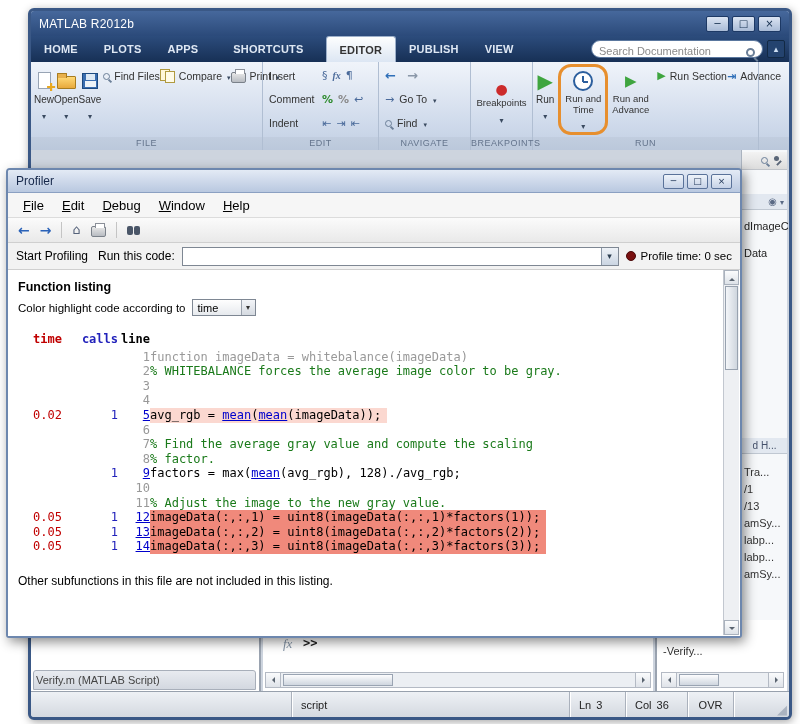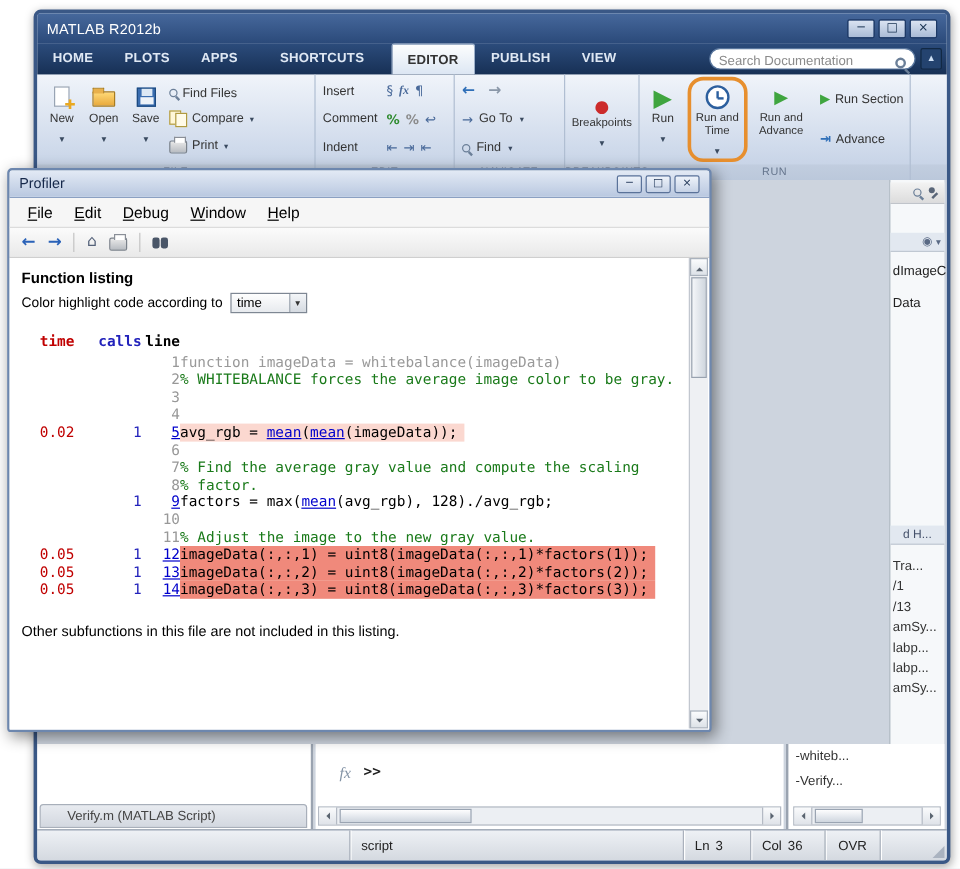--- a/index.html
+++ b/index.html
@@ -32,21 +32,21 @@
 .rbody{flex:1;display:flex;padding:2px 3px}
 .rlabel{height:13px;font-size:9px;color:#64748c;text-align:center;line-height:12px;letter-spacing:.5px;background:rgba(0,0,0,.03)}
 .bigbtn{width:35px;display:flex;flex-direction:column;align-items:center;padding-top:3px}
 .bigbtn .bicon{height:27px;display:flex;align-items:center;justify-content:center}
 .blabel{font-size:10px;color:#333;white-space:nowrap}
 .blabel2{font-size:9.5px;color:#333;line-height:10.5px;white-space:nowrap}
 .dd{height:9px}
 .dd::after{content:"▾";font-size:8px;color:#3a4a60;font-family:"DejaVu Sans",sans-serif}
 .dds{margin-left:1px}
 .dds::after{content:"▾";font-size:7px;color:#3a4a60;font-family:"DejaVu Sans",sans-serif}
-.smallcol{display:flex;flex-direction:column;justify-content:space-around;padding:3px 2px}
+.smallcol{display:flex;flex-direction:row;justify-content:space-around;padding:3px 2px}
 .smallbtn{display:flex;align-items:center;gap:4px;font-size:10.5px;color:#333;height:18px;white-space:nowrap}
 
 .ic-page{position:relative;width:13px;height:17px;background:#fff;border:1px solid #98a4b4;display:inline-block}
 .ic-page::after{content:"✚";position:absolute;right:-6px;bottom:-6px;color:#e9a820;font-size:11px;font-weight:bold;font-family:"DejaVu Sans",sans-serif}
 .ic-folder{width:19px;height:13px;background:linear-gradient(#ffd977,#e8a93c);border:1px solid #a87c20;border-radius:1px;position:relative;display:inline-block;margin-top:4px}
 .ic-folder::before{content:"";position:absolute;top:-4px;left:-1px;width:8px;height:4px;background:#e8b04c;border:1px solid #a87c20;border-bottom:none;border-radius:1px 1px 0 0}
 .ic-save{width:16px;height:16px;background:#3a6db0;border:1px solid #1d4a80;position:relative;display:inline-block}
 .ic-save::before{content:"";position:absolute;left:3px;top:0;width:9px;height:6px;background:#dce8f4}
 .ic-save::after{content:"";position:absolute;left:2px;bottom:1px;width:11px;height:6px;background:#eef3f8}
 .ic-compare{position:relative;width:15px;height:14px;display:inline-block}
@@ -91,21 +91,21 @@
 .rs-frag.f1{top:70px}
 .rs-frag.f2{top:97px}
 #right-list{position:absolute;top:314px;left:2px;right:0}
 .rs-item{font-size:11px;color:#333;line-height:17px;white-space:nowrap;overflow:hidden}
 .pin{width:10px;height:11px;position:relative;display:inline-block}
 .pin::before{content:"";position:absolute;width:5px;height:5px;background:#5a6678;border-radius:50%;left:1px;top:1px}
 .pin::after{content:"";position:absolute;width:2px;height:6px;background:#5a6678;left:5px;top:5px;transform:rotate(45deg)}
 
 .bottom-strip{position:absolute;left:0;right:0;top:470px;bottom:0}
 .editor-bottom{position:absolute;left:0;top:0;bottom:0;width:230px;background:#fff;border-right:2px solid #9aa3b0}
-.editor-status{position:absolute;left:2px;right:3px;bottom:1px;height:20px;background:linear-gradient(#e8ebf0,#d3d8e0);border:1px solid #a8afba;border-radius:3px 3px 0 0;font-size:11px;color:#444;display:flex;align-items:center;padding:0 22px;white-space:nowrap;overflow:hidden}
+.editor-status{position:absolute;left:2px;right:3px;bottom:1px;height:20px;background:linear-gradient(#e8ebf0,#d3d8e0);border:1px solid #a8afba;border-radius:3px 3px 0 0;font-size:11px;color:#444;display:flex;align-items:center;padding:0 2px;white-space:nowrap;overflow:hidden}
 .cmd-bottom{position:absolute;left:232px;right:136px;top:0;bottom:0;background:#fff}
 .fx{position:absolute;left:20px;top:16px;font-family:"Liberation Serif",serif;font-style:italic;color:#8494a6;font-size:13px}
 .prompt{position:absolute;left:40px;top:16px;font-family:"DejaVu Sans Mono",monospace;font-size:12px;color:#222;font-weight:bold}
 .hscroll{position:absolute;left:2px;right:2px;bottom:3px;height:16px;background:#eceff3;border:1px solid #b4bac4;display:flex;align-items:center}
 .harrow{width:15px;height:14px;background:linear-gradient(#fafbfc,#dfe3e9);border-right:1px solid #b4bac4;position:relative;flex:none}
 .harrow.right{margin-left:auto;border-right:none;border-left:1px solid #b4bac4}
 .harrow::after{content:"";position:absolute;left:4px;top:4px;border:3px solid transparent}
 .harrow.left::after{border-right-color:#5a6470;left:3px}
 .harrow.right::after{border-left-color:#5a6470;left:6px}
 .hthumb{width:110px;height:12px;background:linear-gradient(#fdfdfe,#cfd6df);border:1px solid #9aa4b2;margin-left:2px;flex:none}
@@ -118,21 +118,21 @@
 .statusbar{position:absolute;left:0;right:0;bottom:0;height:26px;background:linear-gradient(#eef1f5,#d4d9e0);border-top:1px solid #98a1ad;display:flex;align-items:stretch;font-size:11px;color:#222}
 .sb-spacer{width:260px}
 .sb-seg{border-left:1px solid #aab1bc;box-shadow:inset 1px 0 0 #fff;display:flex;align-items:center;gap:5px;padding:0 9px;white-space:nowrap}
 .sb-script{flex:1;justify-content:flex-start}
 .sb-ln{width:56px}
 .sb-col{width:62px}
 .sb-ovr{width:46px;justify-content:center}
 .sb-tail{width:56px;border-left:1px solid #aab1bc;box-shadow:inset 1px 0 0 #fff;position:relative}
 .sb-grip{position:absolute;right:2px;bottom:1px;font-size:13px;color:#aab3c0;font-family:"DejaVu Sans",sans-serif;line-height:13px}
 
-#profiler{position:absolute;left:6px;top:140px;width:587px;height:470px;background:#fff;border:2px solid #6d87ae;border-radius:4px 4px 3px 3px;box-shadow:3px 4px 12px rgba(0,0,0,.45);z-index:50;display:flex;flex-direction:column}
+#profiler{position:absolute;left:6px;top:168px;width:736px;height:470px;background:#fff;border:2px solid #6d87ae;border-radius:4px 4px 3px 3px;box-shadow:3px 4px 12px rgba(0,0,0,.45);z-index:50;display:flex;flex-direction:column}
 .ptitle{height:23px;background:linear-gradient(#e3eaf5,#b9c8e0);border-bottom:1px solid #8ba0c2;border-radius:2px 2px 0 0;display:flex;align-items:center;padding:0 8px}
 .ptitle-text{font-size:12px;color:#16284a}
 .pbtns{margin-left:auto;display:flex;gap:3px}
 .pbtn{width:21px;height:15px;background:linear-gradient(#eef3fa,#c6d2e6);border:1px solid #5a7299;border-radius:2px;color:#1c3254;font-size:9px;line-height:13px;text-align:center;font-family:"DejaVu Sans",sans-serif}
 .pmenubar{height:25px;background:#f6f6f6;border-bottom:1px solid #dcdcdc;display:flex;align-items:center;padding-left:6px}
 .pmenu{display:inline-block;font-size:13px;color:#000;padding:3px 9px}
 .pmenu::first-letter{text-decoration:underline}
 .ptoolbar{height:25px;background:linear-gradient(#fbfbfb,#e9e9e9);border-bottom:1px solid #cfcfcf;display:flex;align-items:center;gap:10px;padding-left:10px}
 .ticon{font-size:14px;color:#2a62b8;font-weight:bold;font-family:"DejaVu Sans",sans-serif;line-height:14px}
 .ticon.home{color:#55627a;font-weight:normal;font-size:13px}
@@ -453,20 +453,30 @@
       <span class="ticon">→</span>
       <span class="tsep"></span>
       <span class="ticon home">⌂</span>
       <span class="ic-print"></span>
       <span class="tsep"></span>
       <span class="binoc">
           <i></i>
           <i></i>
         </span>
     </div>
+    <div class="prunrow">
+      <span class="prlabel">Start Profiling</span>
+      <span class="prlabel2">Run this code:</span>
+      <span class="pcombo">
+        <span></span>
+        <span class="pcombo-arrow"></span>
+      </span>
+      <span class="pdot"></span>
+      <span class="ptime">Profile time: 0 sec</span>
+    </div>
     <div class="pcontent">
       <div class="pheading">Function listing</div>
       <div class="hlrow">
         <span>Color highlight code according to</span>
         <span class="pselect">
           <span>time</span>
           <span class="selarrow"></span>
         </span>
       </div>
       <div class="codehead">

